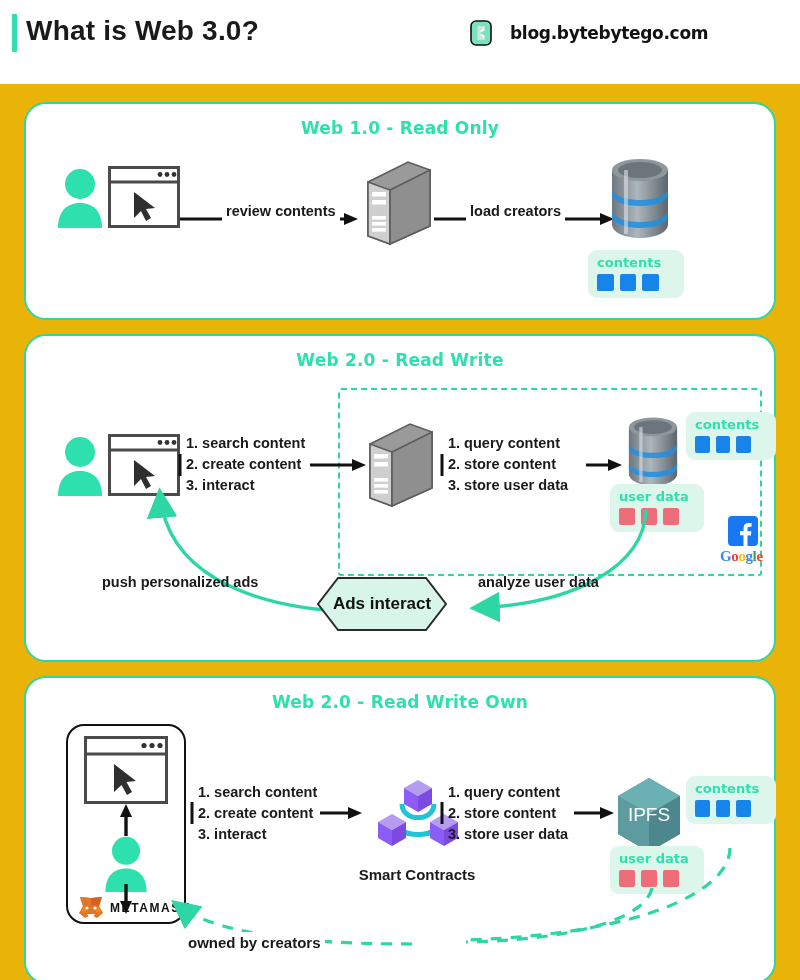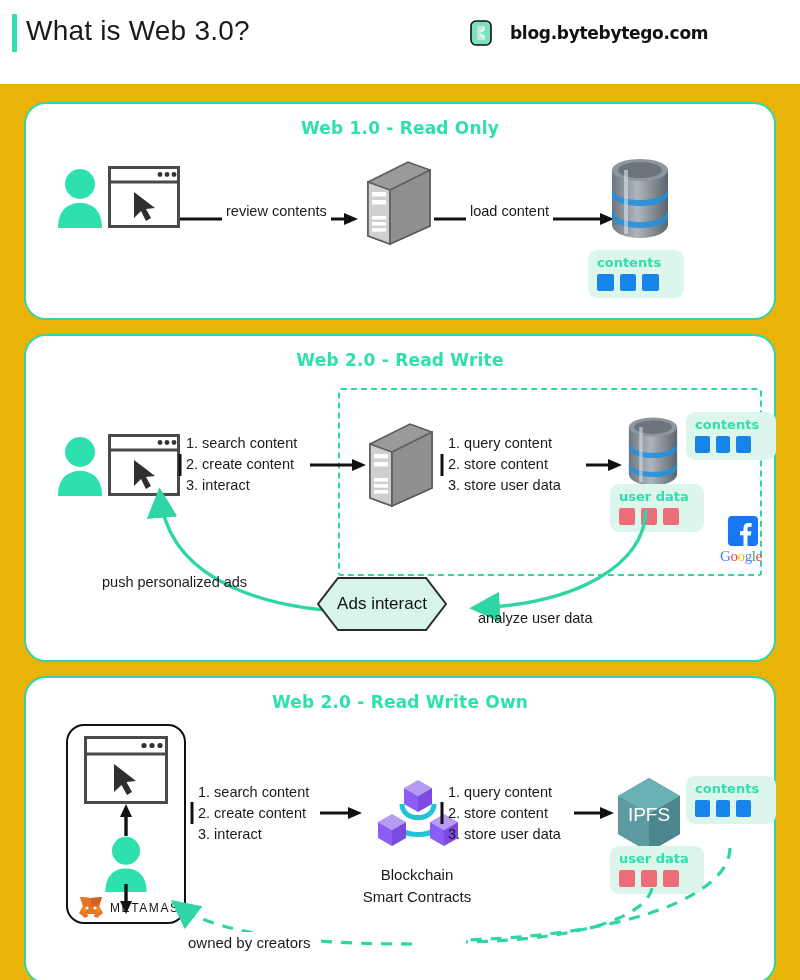--- a/index.html
+++ b/index.html
@@ -111,21 +111,21 @@
     font-family:"Liberation Sans", sans-serif;
   }
 
   
   .frame{
     position:absolute;
     border:2.5px solid #111;border-radius:18px;box-sizing:border-box;
   }
 
   svg{display:block;overflow:visible;}
-  .no-sel{user-select:none;}
+  .no-sel{user-select:none;font-weight:bold;}
 </style>
 </head>
 <body>
 
 <div class="header">
   <div class="title-bar"></div>
   <div class="page-title no-sel">What is Web 3.0?</div>
 
   <div class="brand">
     <svg class="brand-logo" viewBox="0 0 22 26">
@@ -170,21 +170,21 @@
       <rect x="8" y="40" width="14" height="4.5" fill="#fff"></rect>
       <rect x="8" y="56" width="14" height="3.6" fill="#fff"></rect>
       <rect x="8" y="62" width="14" height="3.6" fill="#fff"></rect>
       <rect x="8" y="68" width="14" height="3.6" fill="#fff"></rect>
     </svg>
 
     <svg class="abs" style="left:408px;top:105px;" width="180" height="20" viewBox="0 0 180 20">
       <line x1="0" y1="10" x2="168" y2="10" stroke="#111" stroke-width="3"></line>
       <polygon points="180,10 166,4 166,16" fill="#111"></polygon>
     </svg>
-    <span class="lbl no-sel" style="left:440px;top:97px;background:#fff;padding:0 4px;">load content</span>
+    <span class="lbl no-sel" style="left:440px;top:97px;background:#fff;padding:0 4px;">load creators</span>
 
     <svg class="abs" style="left:578px;top:52px;" width="72" height="86" viewBox="0 0 72 86">
       <defs>
         <linearGradient id="dbg1" x1="0" y1="0" x2="1" y2="0">
           <stop offset="0%" stop-color="#6e7780"></stop>
           <stop offset="45%" stop-color="#aeb6bd"></stop>
           <stop offset="100%" stop-color="#5c656d"></stop>
         </linearGradient>
       </defs>
       <path d="M8 14 L8 68 C8 77 22 82 36 82 C50 82 64 77 64 68 L64 14 Z" fill="url(#dbg1)"></path>
@@ -318,21 +318,21 @@
     </svg>
 
     <div class="hexnode" style="left:290px;top:240px;">
       <svg width="132" height="56" viewBox="0 0 132 56">
         <polygon points="22,2 110,2 130,28 110,54 22,54 2,28" fill="#d8f5ea" stroke="#2b2b2b" stroke-width="2"></polygon>
       </svg>
       <div class="hextext no-sel">Ads interact</div>
     </div>
 
     <span class="lbl no-sel" style="left:76px;top:236px;font-size:14.5px;">push personalized ads</span>
-    <span class="lbl no-sel" style="left:452px;top:236px;font-size:14.5px;margin-top:36px;">analyze user data</span>
+    <span class="lbl no-sel" style="left:452px;top:236px;font-size:14.5px;">analyze user data</span>
   </div>
 
   <div class="card" id="card-web3">
     <div class="section-title no-sel">Web 2.0 - Read Write Own</div>
 
     <div class="frame" style="left:40px;top:46px;width:120px;height:200px;"></div>
 
     <svg class="abs" style="left:58px;top:58px;" width="84" height="68" viewBox="0 0 84 68">
       <rect x="1.5" y="1.5" width="81" height="65" fill="#ffffff" stroke="#4a4a4a" stroke-width="3"></rect>
       <line x1="1.5" y1="18" x2="82.5" y2="18" stroke="#4a4a4a" stroke-width="3"></line>
@@ -394,21 +394,20 @@
       <polygon points="18,36 32,44 18,52 4,44" fill="#b59cf2"></polygon>
       <polygon points="4,44 18,52 18,68 4,60" fill="#8b5cf6"></polygon>
       <polygon points="32,44 18,52 18,68 32,60" fill="#7c4ae0"></polygon>
 
       <polygon points="70,36 84,44 70,52 56,44" fill="#b59cf2"></polygon>
       <polygon points="56,44 70,52 70,68 56,60" fill="#8b5cf6"></polygon>
       <polygon points="84,44 70,52 70,68 84,60" fill="#7c4ae0"></polygon>
     </svg>
 
     <div class="abs no-sel" style="left:316px;top:186px;width:150px;text-align:center;font-size:15px;color:#1a1a1a;line-height:22px;">
-      <div>Blockchain</div>
       <div>Smart Contracts</div>
     </div>
 
     <div class="steps no-sel" style="left:422px;top:104px;">
       <div>1. query content</div>
       <div>2. store content</div>
       <div>3. store user data</div>
     </div>
     <svg class="abs" style="left:414px;top:124px;" width="10" height="22" viewBox="0 0 10 22">
       <line x1="2" y1="0" x2="2" y2="22" stroke="#111" stroke-width="3"></line>

